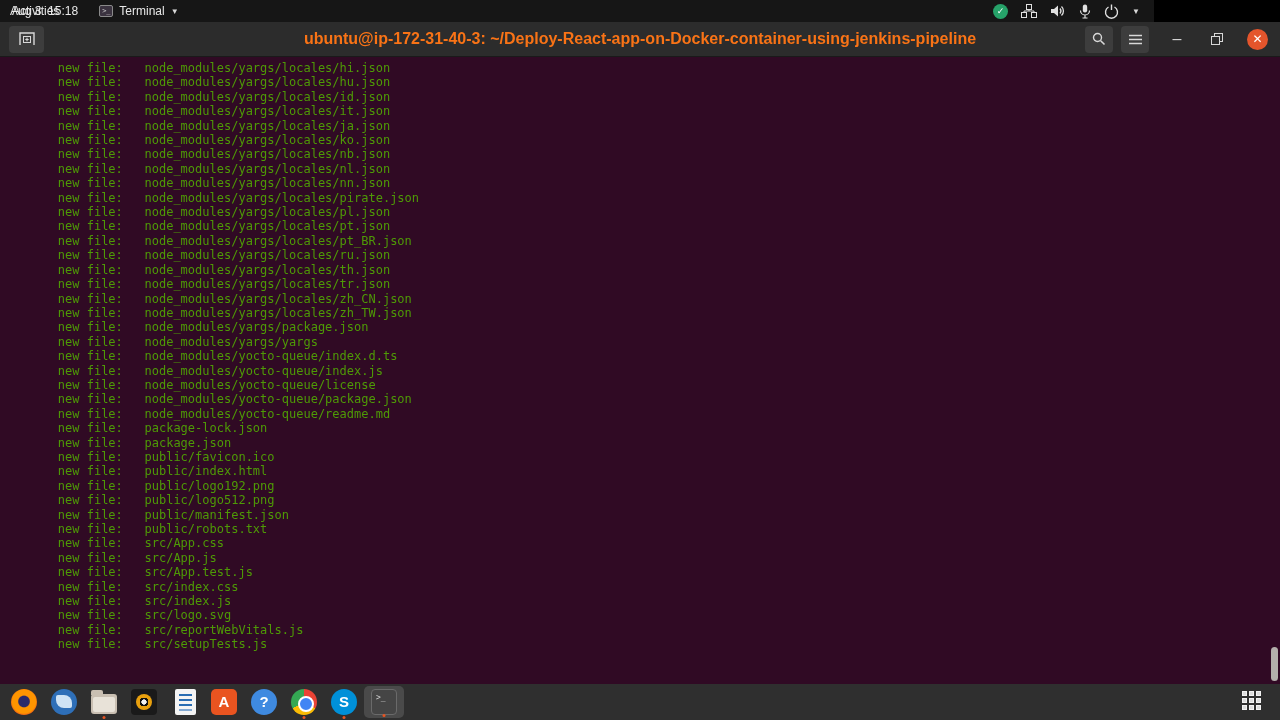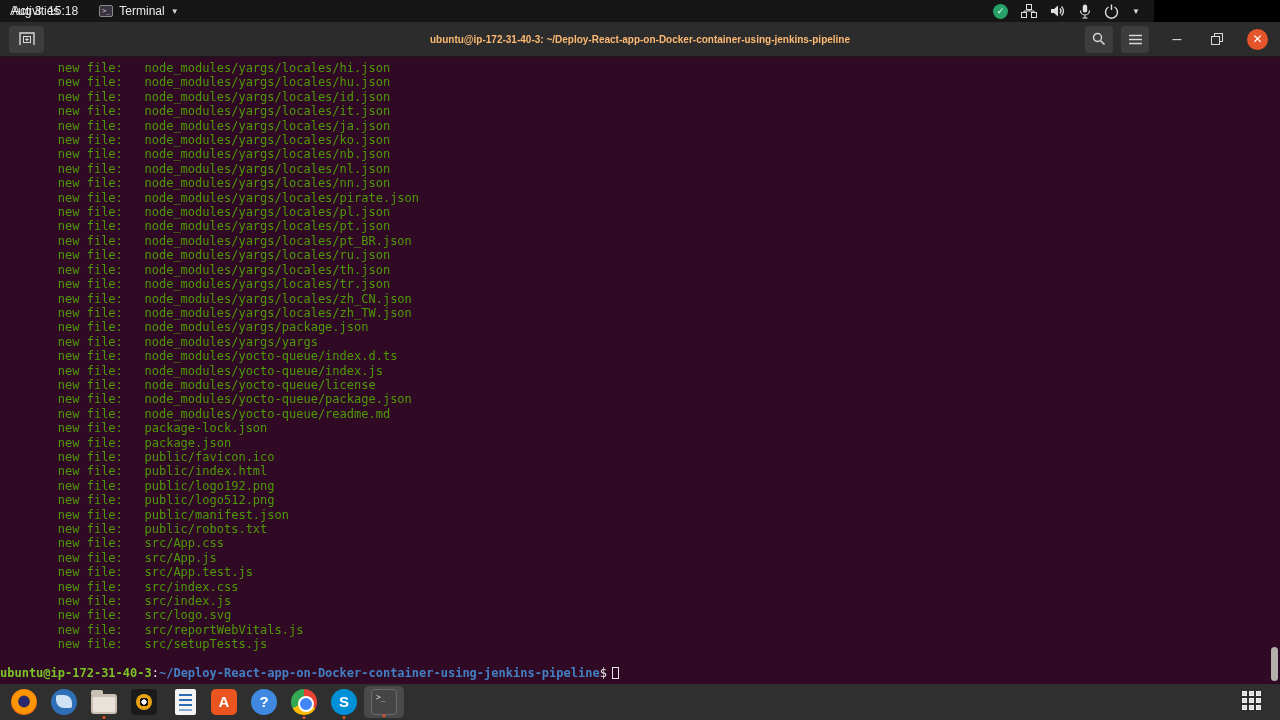--- a/index.html
+++ b/index.html
@@ -35,21 +35,21 @@
     position:absolute; top:22px; left:0; width:1280px; height:35px;
     background:#2c2c2c; display:flex; align-items:center; z-index:20;
     border-bottom:1px solid #1a1a1a;
   }
   .hb-newtab {
     margin-left:9px; width:35px; height:27px; background:#3d3d3d; border-radius:4px;
     display:flex; align-items:center; justify-content:center; cursor:pointer;
   }
   .hb-title {
     position:absolute; left:0; right:0; text-align:center;
-    color:#fdba74; font-weight:bold; font-size:10px; pointer-events:none;
+    color:#f97316; font-weight:bold; font-size:16px; pointer-events:none;
   }
   .hb-right { margin-left:auto; display:flex; align-items:center; gap:8px; padding-right:12px; }
   .hb-btn {
     width:28px; height:27px; background:#3d3d3d; border-radius:4px;
     display:flex; align-items:center; justify-content:center; cursor:pointer; color:#d8d8d8;
   }
   .hb-min, .hb-restore {
     width:24px; height:24px; display:flex; align-items:center; justify-content:center;
     color:#d8d8d8; cursor:pointer; margin-left:8px;
   }
@@ -243,21 +243,21 @@
         new file:   public/robots.txt
         new file:   src/App.css
         new file:   src/App.js
         new file:   src/App.test.js
         new file:   src/index.css
         new file:   src/index.js
         new file:   src/logo.svg
         new file:   src/reportWebVitals.js
         new file:   src/setupTests.js
 </span>
-<span class="prompt-line"><span class="p-user">ubuntu@ip-172-31-40-3</span><span class="p-sep">:</span><span class="p-path">~/Deploy-React-app-on-Docker-container-using-jenkins-pipeline</span><span class="p-dollar">$</span><span class="cursor"></span></span></pre>
+</pre>
   <div class="scroll-thumb"></div>
 </div>
 
 <div class="dock">
   <div class="dock-apps" id="dock-apps">
       <div class="dock-item">
         <div class="app-ic ic-firefox"></div>
       </div>
       <div class="dock-item">
         <div class="app-ic ic-thunderbird"></div>

